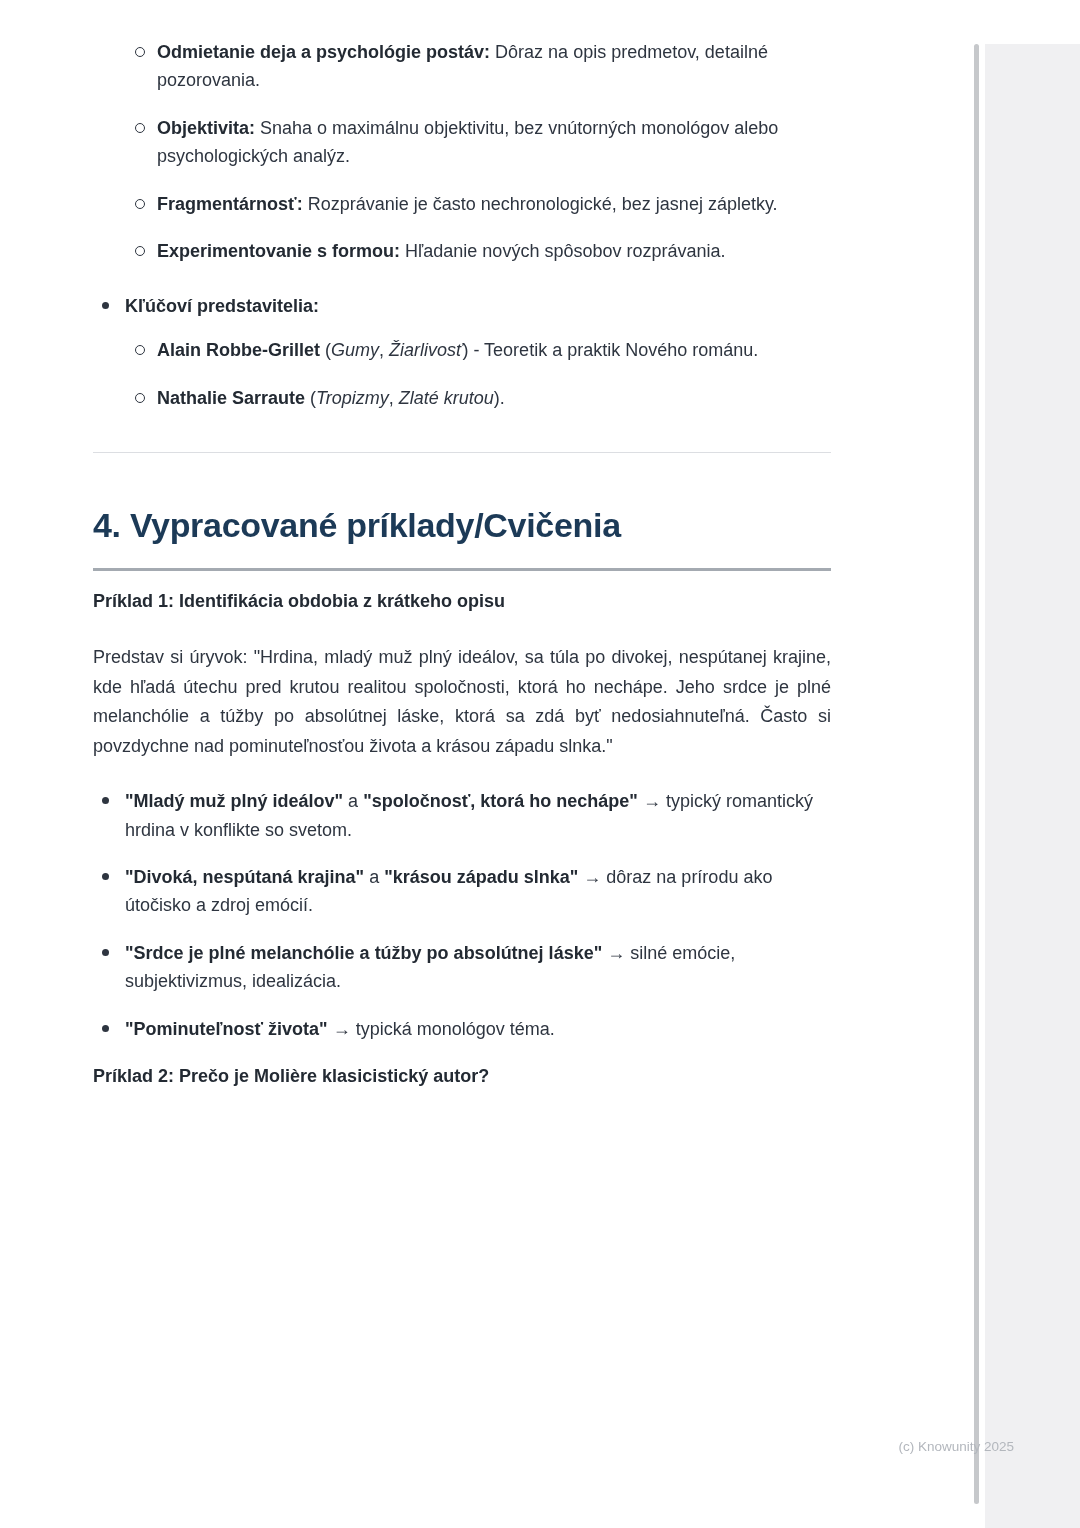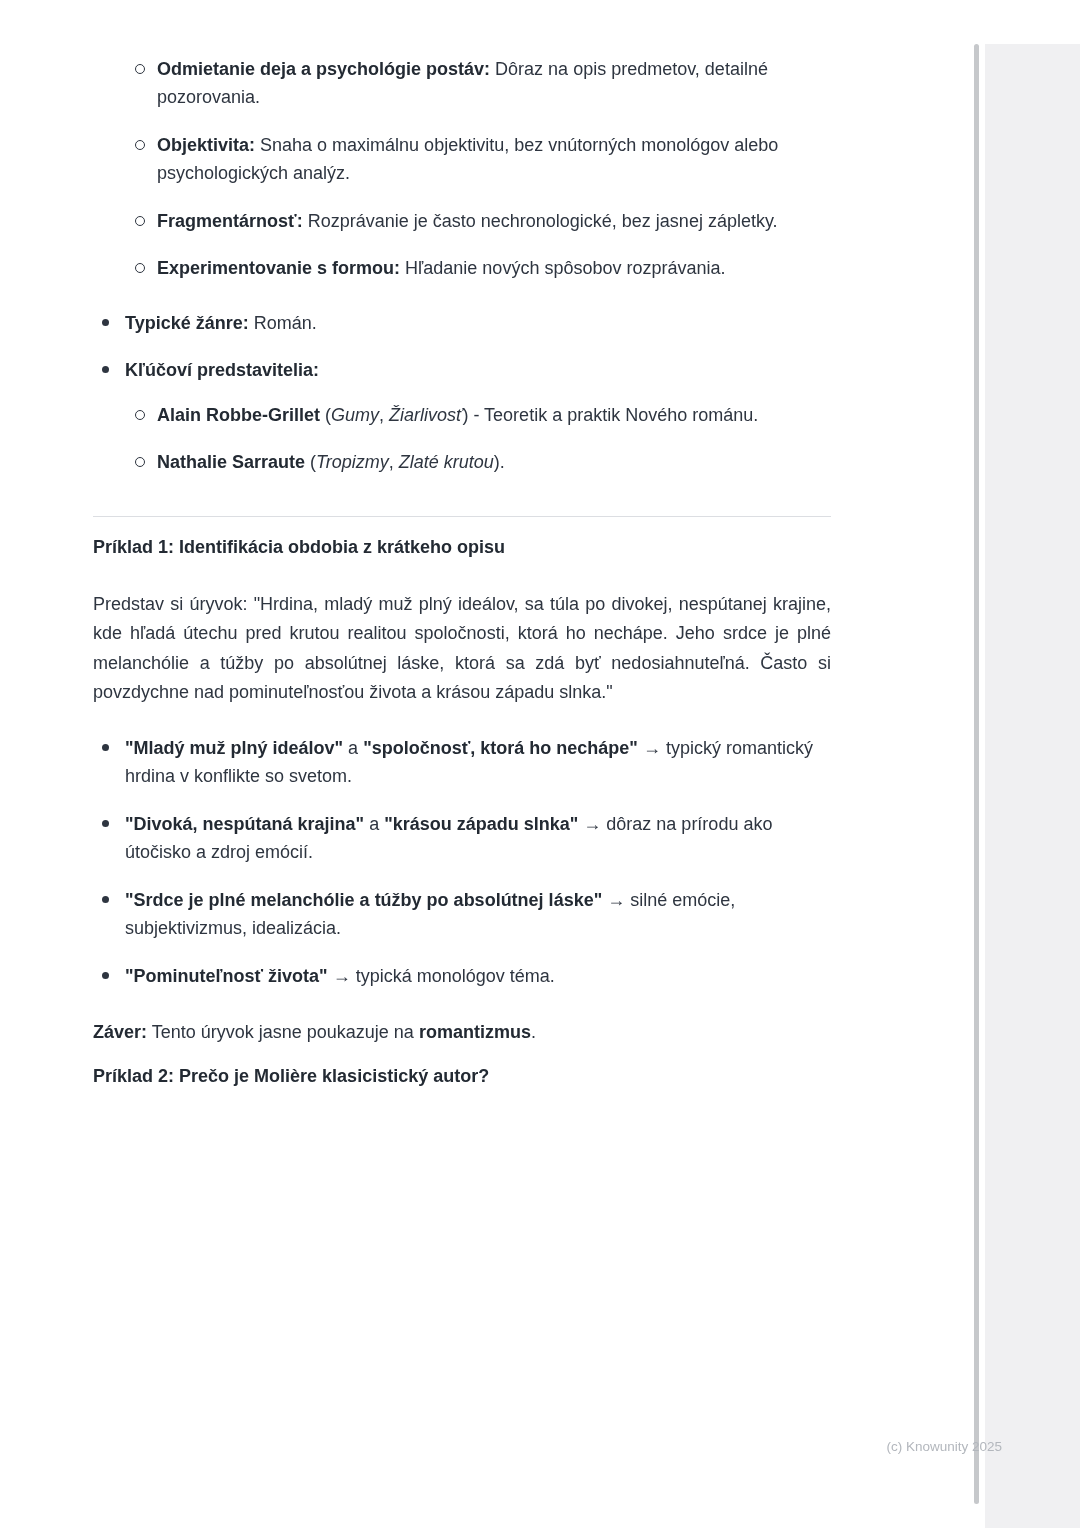--- a/index.html
+++ b/index.html
@@ -7,21 +7,21 @@
   body {
     position: relative;
     overflow: hidden;
     background: #ffffff;
     font-family: "Liberation Sans", "DejaVu Sans", sans-serif;
     color: #2e3540;
   }
   .content {
     position: absolute;
     left: 93px;
-    top: 55px;
+    top: 38px;
     width: 738px;
     font-size: 18px;
     line-height: 1.58;
   }
   ul { list-style: none; }
   li { position: relative; margin-bottom: 19px; }
   li p { display: inline; }
 
   
   .circle-list { margin-left: 32px; }
@@ -90,66 +90,65 @@
   }
   .scrollbar-thumb {
     position: absolute;
     top: 44px; left: 974px;
     width: 5px; height: 1460px;
     background: #c6c8cb;
     border-radius: 3px;
   }
   .watermark-footer {
     position: absolute;
-    right: 78px; bottom: 74px;
+    right: 66px; bottom: 74px;
     font-size: 13.5px;
     color: #b3b7bd;
     z-index: 2;
   }
 </style>
 </head>
 <body>
 
 <div class="content">
 
   <ul class="circle-list top-list">
     <li><p><span class="b">Odmietanie deja a psychológie postáv:</span><span> Dôraz na opis predmetov, detailné pozorovania.</span></p></li>
     <li><p><span class="b">Objektivita:</span><span> Snaha o maximálnu objektivitu, bez vnútorných monológov alebo psychologických analýz.</span></p></li>
     <li><p><span class="b">Fragmentárnosť:</span><span> Rozprávanie je často nechronologické, bez jasnej zápletky.</span></p></li>
     <li><p><span class="b">Experimentovanie s formou:</span><span> Hľadanie nových spôsobov rozprávania.</span></p></li>
   </ul>
 
   <ul class="disc-list mid-list">
-    <li><p><span class="b">Typické žánre:</span><span> Román.</span></p></li>
     <li>
       <p><span class="b">Kľúčoví predstavitelia:</span></p>
       <ul class="nested">
         <li><p><span class="b">Alain Robbe-Grillet</span><span> (</span><span class="i">Gumy</span><span>, </span><span class="i">Žiarlivosť</span><span>) - Teoretik a praktik Nového románu.</span></p></li>
         <li><p><span class="b">Nathalie Sarraute</span><span> (</span><span class="i">Tropizmy</span><span>, </span><span class="i">Zlaté krutou</span><span>).</span></p></li>
       </ul>
     </li>
   </ul>
 
   <hr class="section-divider">
 
+  <h2 class="section-heading">4. Vypracované príklady/Cvičenia</h2>
 
 
   <p class="bold-para">Príklad 1: Identifikácia obdobia z krátkeho opisu</p>
 
   <p class="para justified">Predstav si úryvok: "Hrdina, mladý muž plný ideálov, sa túla po divokej, nespútanej krajine, kde hľadá útechu pred krutou realitou spoločnosti, ktorá ho nechápe. Jeho srdce je plné melanchólie a túžby po absolútnej láske, ktorá sa zdá byť nedosiahnuteľná. Často si povzdychne nad pominuteľnosťou života a krásou západu slnka."</p>
 
 
   <ul class="disc-list analysis">
     <li><p><span class="b">"Mladý muž plný ideálov"</span><span> a </span><span class="b">"spoločnosť, ktorá ho nechápe"</span><span> → typický romantický hrdina v konflikte so svetom.</span></p></li>
     <li><p><span class="b">"Divoká, nespútaná krajina"</span><span> a </span><span class="b">"krásou západu slnka"</span><span> → dôraz na prírodu ako útočisko a zdroj emócií.</span></p></li>
     <li><p><span class="b">"Srdce je plné melanchólie a túžby po absolútnej láske"</span><span> → silné emócie, subjektivizmus, idealizácia.</span></p></li>
     <li><p><span class="b">"Pominuteľnosť života"</span><span> → typická monológov téma.</span></p></li>
   </ul>
 
-  <p class="para"><span class="b">Záver:</span><span> Tento úryvok jasne poukazuje na </span><span class="b">romantizmus</span><span>.</span></p>
 
   <p class="bold-para">Príklad 2: Prečo je Molière klasicistický autor?</p>
 
 </div>
 
 <div class="viewer-background"></div>
 <div class="scrollbar-thumb"></div>
 <div class="watermark-footer">(c) Knowunity 2025</div>
 
 </body></html>

